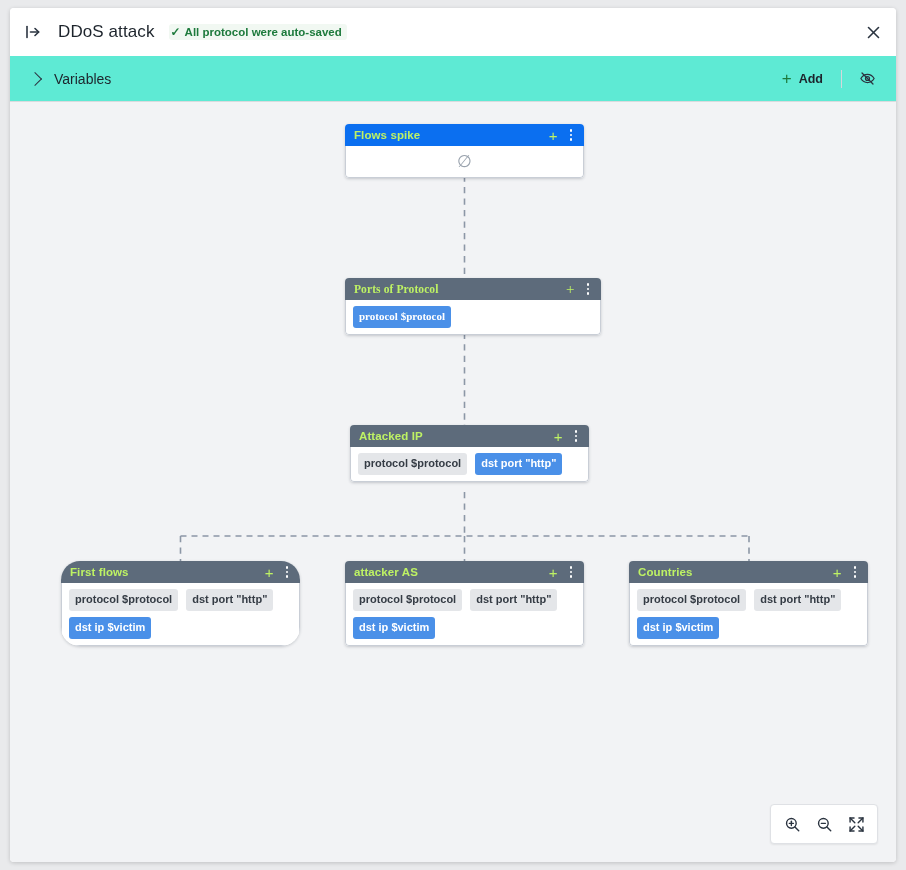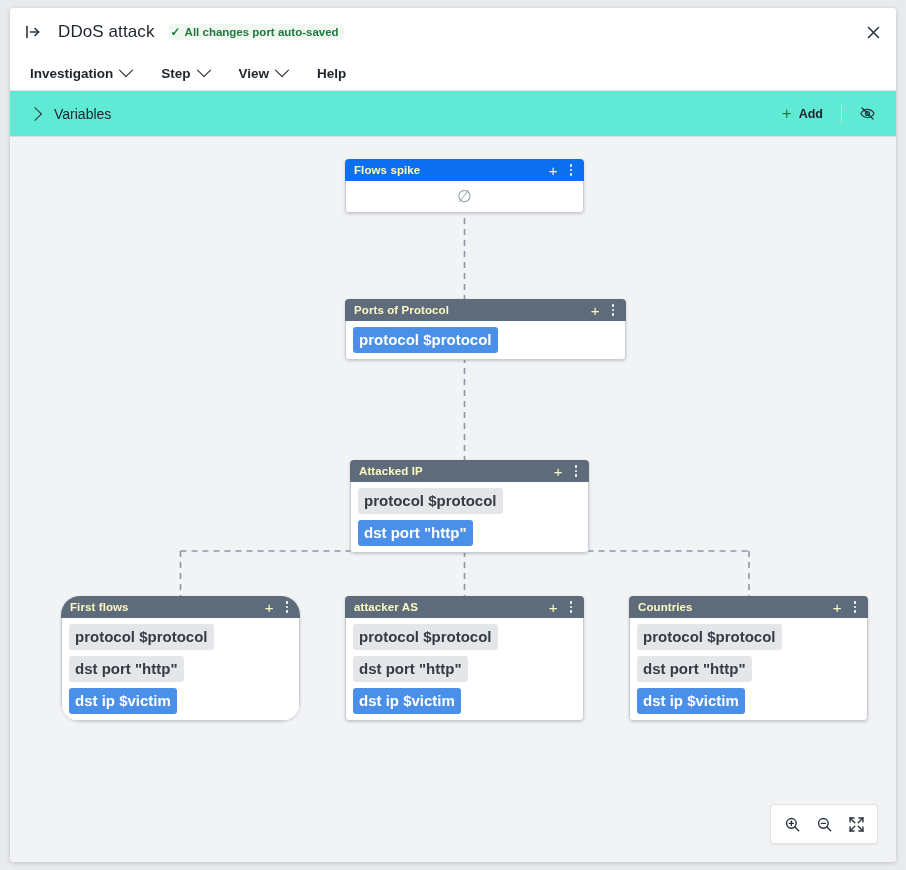--- a/index.html
+++ b/index.html
@@ -192,21 +192,21 @@
     background: #ffffff;
     box-shadow: 0 1px 3px rgba(30,40,55,0.22);
     overflow: hidden;
   }
   .node-head {
     height: 22px;
     display: flex;
     align-items: center;
     padding: 0 7px 0 9px;
     box-sizing: border-box;
-    color: #fef9c3;
+    color: #bef264;
   }
   .node-head.slate { background: #5d6b7b; }
   .node-head.blue  { background: #0b6ff0; }
   .node-title {
     font-size: 11.5px;
     font-weight: bold;
     letter-spacing: .1px;
     white-space: nowrap;
     overflow: hidden;
   }
@@ -250,21 +250,21 @@
     padding: 7px;
   }
   .empty-glyph {
     color: #99a2ad;
     font-size: 17px;
     line-height: 1;
   }
   .chip {
     display: inline-flex;
     align-items: center;
-    font-size: 15px;
+    font-size: 11px;
     font-weight: bold;
     line-height: 1;
     padding: 5px 6px 6px;
     border-radius: 3px;
     white-space: nowrap;
     cursor: pointer;
   }
   .chip.grey { background: #e4e6e9; color: #353c45; }
   .chip.blue { background: #4a90e8; color: #ffffff; }
 
@@ -303,48 +303,31 @@
       <div class="panel-icon">
         <svg width="18" height="18" viewBox="0 0 18 18" fill="none" stroke="currentColor" stroke-width="1.6" stroke-linecap="round" stroke-linejoin="round">
           <path d="M3 3.5 V14.5"></path>
           <path d="M6.5 9 H14.5"></path>
           <path d="M11 5.5 L14.7 9 L11 12.5"></path>
         </svg>
       </div>
       <div class="doc-title">DDoS attack</div>
       <div class="autosave">
         <span class="chk">✓</span>
-        <span>All changes port auto-saved</span>
+        <span>All protocol were auto-saved</span>
       </div>
       <div class="titlebar-spacer"></div>
       <div class="close-btn">
         <svg width="15" height="15" viewBox="0 0 15 15" fill="none" stroke="currentColor" stroke-width="1.6" stroke-linecap="round">
           <path d="M2.5 2.5 L12.5 12.5"></path>
           <path d="M12.5 2.5 L2.5 12.5"></path>
         </svg>
       </div>
     </div>
 
-    <div class="menubar">
-      <div class="menu-item">
-        <span>Investigation</span>
-        <span class="caret"></span>
-      </div>
-      <div class="menu-item">
-        <span>Step</span>
-        <span class="caret"></span>
-      </div>
-      <div class="menu-item">
-        <span>View</span>
-        <span class="caret"></span>
-      </div>
-      <div class="menu-item plain">
-        <span>Help</span>
-      </div>
-    </div>
 
     <div class="varbar">
       <span class="chev-right"></span>
       <span class="varbar-label">Variables</span>
       <span class="varbar-spacer"></span>
       <div class="add-btn">
         <span class="plus-green">+</span>
         <span>Add</span>
       </div>
       <span class="vsep"></span>
@@ -384,21 +367,21 @@
               <i></i>
               <i></i>
               <i></i>
             </span>
         </div>
         <div class="node-body empty">
           <span class="empty-glyph">∅</span>
         </div>
       </div>
 
-      <div class="node" style="left:335px; top:162px; width:281px;">
+      <div class="node" style="left:335px; top:176px; width:256px;font-family:Liberation Serif, serif;">
         <div class="node-head slate">
           <span class="node-title">Ports of Protocol</span>
           <span class="node-head-spacer"></span>
           <span class="head-plus">+</span>
           <span class="head-dots">
               <i></i>
               <i></i>
               <i></i>
             </span>
         </div>

